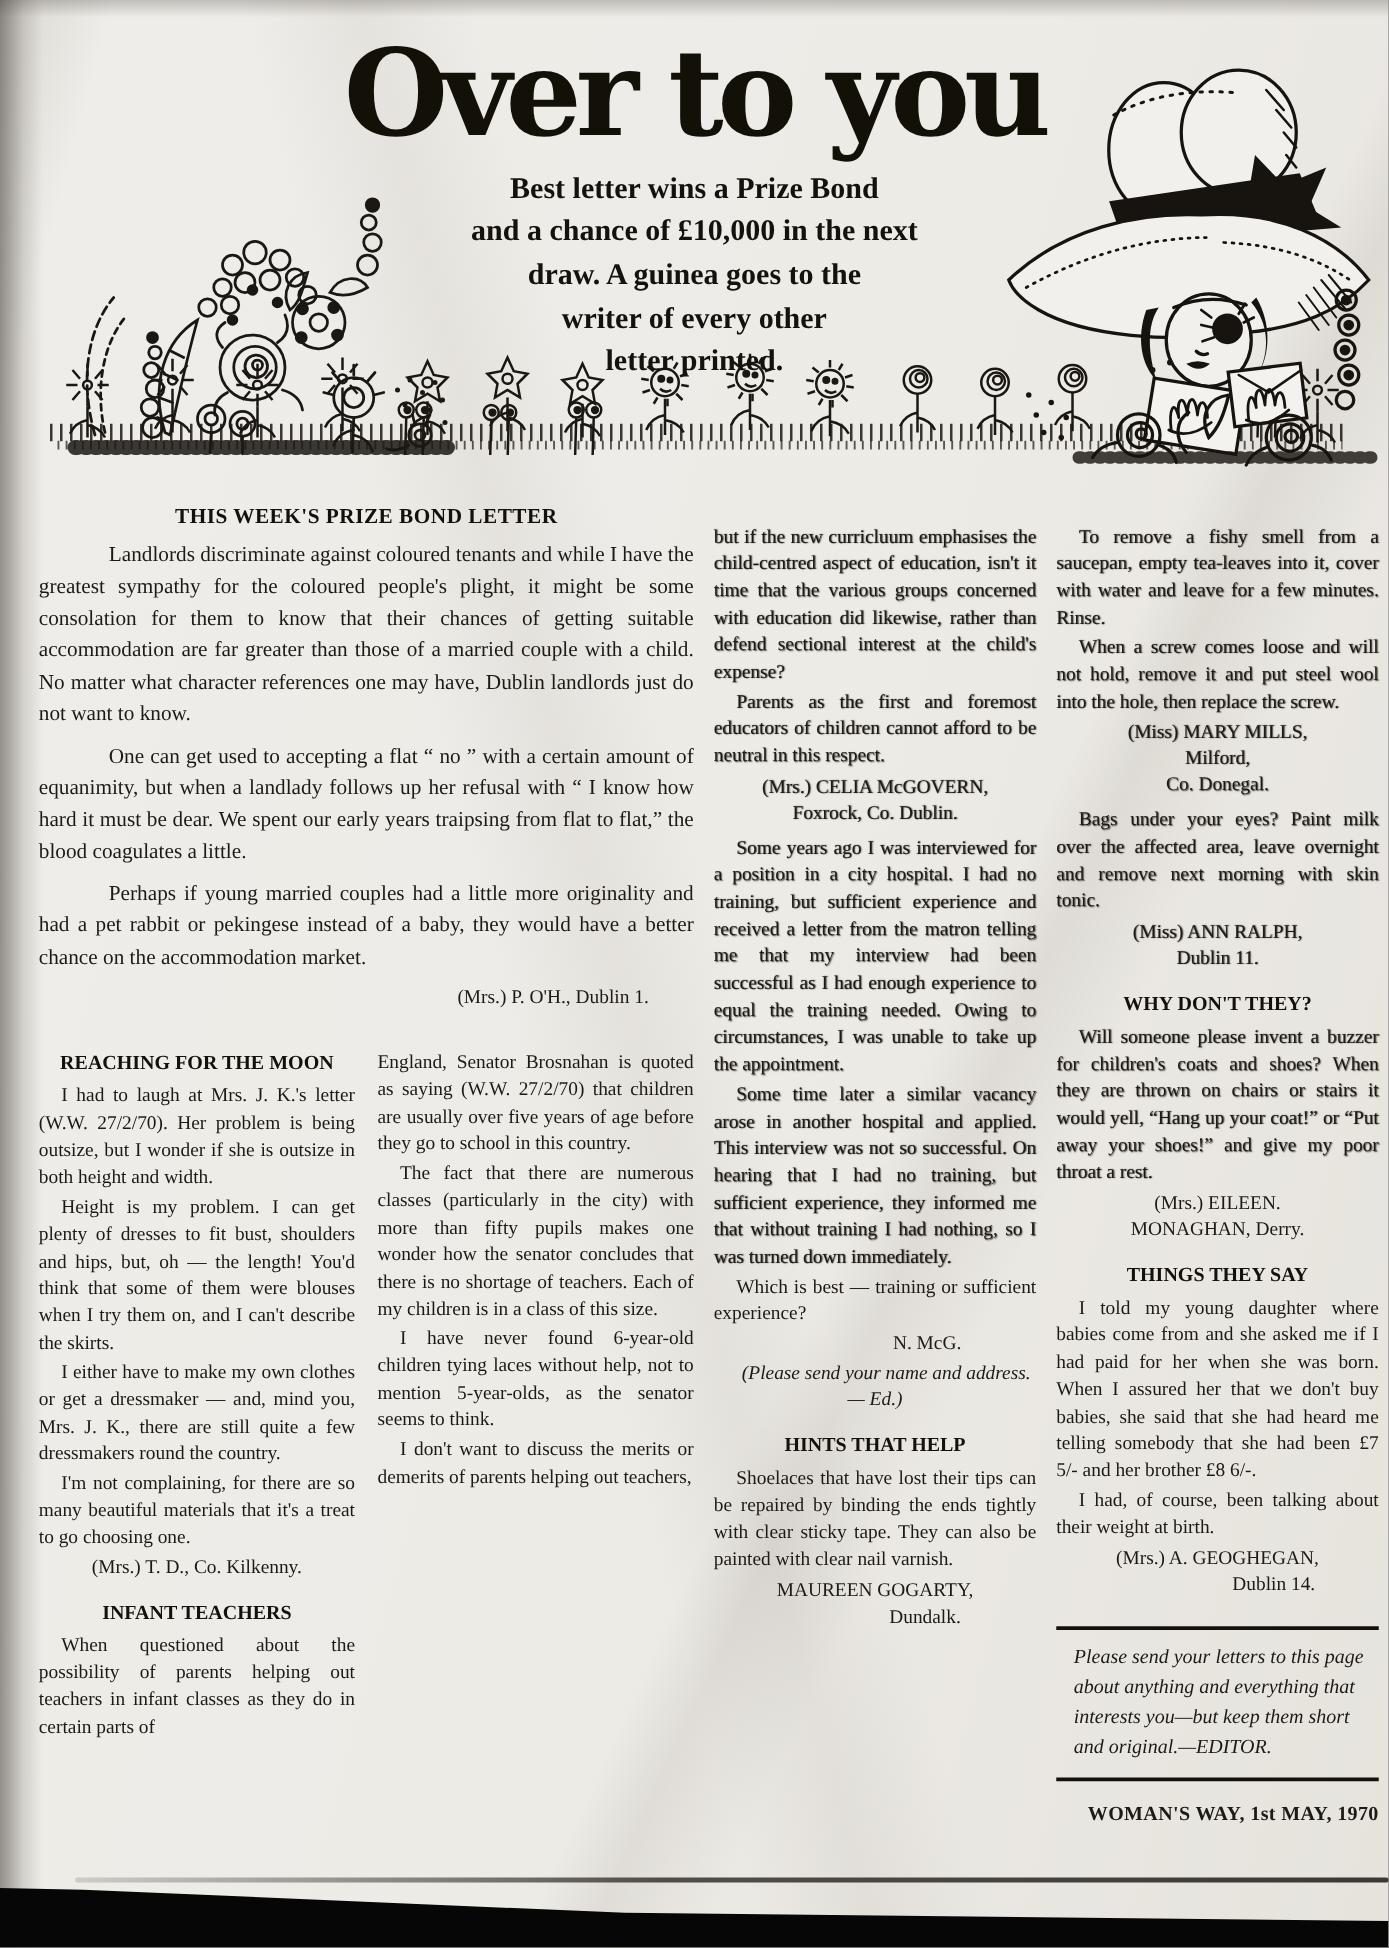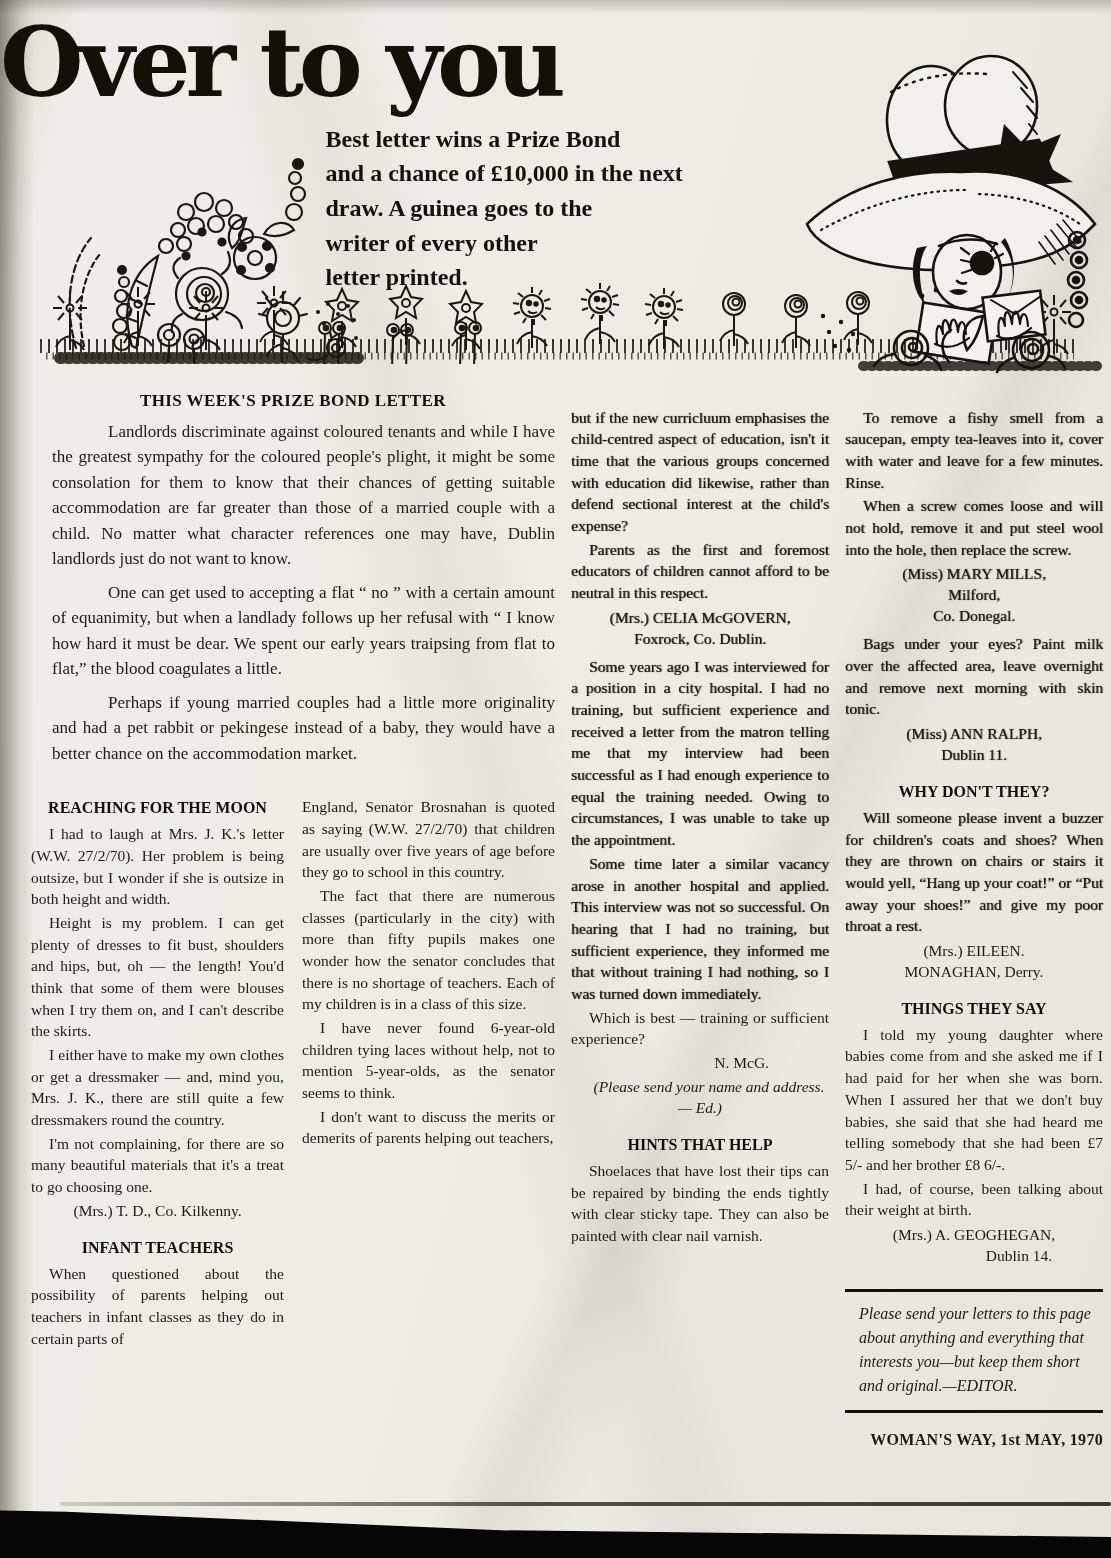--- a/index.html
+++ b/index.html
@@ -15,35 +15,35 @@
   }
   .edge-left { position:absolute; left:0; top:0; bottom:0; width:34px; pointer-events:none;
     background:linear-gradient(to right, rgba(55,50,44,0.50), rgba(55,50,44,0.15) 55%, rgba(55,50,44,0)); }
   .edge-top { position:absolute; left:0; top:0; right:0; height:14px; pointer-events:none;
     background:linear-gradient(to bottom, rgba(55,50,44,0.25), rgba(55,50,44,0)); }
   .tear { position:absolute; left:0; right:0; bottom:0; height:66px; background:#060606;
     clip-path:polygon(0 28%, 6% 30%, 45% 58%, 100% 68%, 100% 100%, 0 100%); }
   .tear-shadow { position:absolute; left:60px; right:0; bottom:52px; height:4px;
     background:linear-gradient(to right, rgba(30,25,20,0.15), rgba(30,25,20,0.75) 45%, rgba(30,25,20,0.85)); border-radius:2px; }
 
-  header { position:relative; z-index:3; padding-top:14px; }
+  header { position:relative; z-index:3; text-align:center; padding-top:26px; }
   .masthead { margin:0; font-family:"DejaVu Serif",serif; font-weight:700;
     font-size:96px; line-height:1.02; letter-spacing:-5px; color:#131008; }
   .subhead { margin:10px auto 16px; width:460px; font-weight:700; font-size:24px; line-height:1.44; color:#15120d; }
 
   .flower-cluster { position:absolute; left:36px; top:116px; width:332px; height:252px; z-index:1; }
   .flower-border  { position:absolute; left:34px; top:270px; width:1046px; height:94px; z-index:1; }
   .woman          { position:absolute; right:2px;  top:32px;  width:310px; height:344px; z-index:1; }
 
   main.columns { position:relative; z-index:3; display:grid;
     grid-template-columns:524px 258px 258px; column-gap:16px;
     margin:96px 28px 0 31px; }
   .coltext { font-size:15.5px; line-height:1.4; text-align:justify;margin-top:16px; }
   .coltext p { margin:0 0 2px; text-indent:18px; }
-  .lead { font-size:17px; line-height:1.5; text-align:justify;margin-left:21px; }
+  .lead { font-size:17px; line-height:1.5; text-align:justify; }
   .lead p { margin:0 0 8px; text-indent:56px; }
   h2.sec { font-size:17px; margin:0 0 8px; text-align:center; letter-spacing:0.4px; color:#14110c; }
   h3.sec { font-size:16px; margin:16px 0 5px; text-align:center; line-height:1.25; color:#14110c; }
   h3.first { margin-top:2px; }
   .sig { text-align:center; font-size:15.5px; margin:4px 0 6px; text-indent:0 !important; }
   .sig div { line-height:1.35; }
   .sig-right { text-align:right; padding-right:36px; }
   .two-col { display:grid; grid-template-columns:1fr 1fr; column-gap:18px; margin-top:14px; }
   .note { font-style:italic; text-align:center; margin:10px 0 4px; line-height:1.4; }
   .smudge { text-shadow:0.7px 0.4px 1px rgba(48,42,35,0.85); }
@@ -277,20 +277,21 @@
   </header>
 
   <main class="columns">
 
     <section>
       <h2 class="sec">THIS WEEK'S PRIZE BOND LETTER</h2>
       <div class="lead">
         <p>Landlords discriminate against coloured tenants and while I have the greatest sympathy for the coloured people's plight, it might be some consolation for them to know that their chances of getting suitable accommodation are far greater than those of a married couple with a child. No matter what character references one may have, Dublin landlords just do not want to know.</p>
         <p>One can get used to accepting a flat “ no ” with a certain amount of equanimity, but when a landlady follows up her refusal with “ I know how hard it must be dear. We spent our early years traipsing from flat to flat,” the blood coagulates a little.</p>
         <p>Perhaps if young married couples had a little more originality and had a pet rabbit or pekingese instead of a baby, they would have a better chance on the accommodation market.</p>
+        <p class="sig sig-right">(Mrs.) P. O'H., Dublin 1.</p>
       </div>
 
       <div class="two-col">
         <div class="coltext">
           <h3 class="sec first">REACHING FOR THE MOON</h3>
           <p>I had to laugh at Mrs. J. K.'s letter (W.W. 27/2/70). Her problem is being outsize, but I wonder if she is outsize in both height and width.</p>
           <p>Height is my problem. I can get plenty of dresses to fit bust, shoulders and hips, but, oh — the length! You'd think that some of them were blouses when I try them on, and I can't describe the skirts.</p>
           <p>I either have to make my own clothes or get a dressmaker — and, mind you, Mrs. J. K., there are still quite a few dressmakers round the country.</p>
           <p>I'm not complaining, for there are so many beautiful materials that it's a treat to go choosing one.</p>
           <p class="sig">(Mrs.) T. D., Co. Kilkenny.</p>
@@ -313,20 +314,24 @@
         <div>(Mrs.) CELIA McGOVERN,</div>
         <div>Foxrock, Co. Dublin.</div>
       </div>
       <p class="smudge">Some years ago I was interviewed for a position in a city hospital. I had no training, but sufficient experience and received a letter from the matron telling me that my interview had been successful as I had enough experience to equal the training needed. Owing to circumstances, I was unable to take up the appointment.</p>
       <p class="smudge">Some time later a similar vacancy arose in another hospital and applied. This interview was not so successful. On hearing that I had no training, but sufficient experience, they informed me that without training I had nothing, so I was turned down immediately.</p>
       <p>Which is best — training or sufficient experience?</p>
       <p class="sig sig-right" style="padding-right:60px">N. McG.</p>
       <p class="note">(Please send your name and address. — Ed.)</p>
       <h3 class="sec">HINTS THAT HELP</h3>
       <p>Shoelaces that have lost their tips can be repaired by binding the ends tightly with clear sticky tape. They can also be painted with clear nail varnish.</p>
+      <div class="sig">
+        <div>MAUREEN GOGARTY,</div>
+        <div style="padding-left:80px">Dundalk.</div>
+      </div>
     </section>
 
     <section class="coltext">
       <p class="smudge">To remove a fishy smell from a saucepan, empty tea-leaves into it, cover with water and leave for a few minutes. Rinse.</p>
       <p class="smudge">When a screw comes loose and will not hold, remove it and put steel wool into the hole, then replace the screw.</p>
       <div class="sig smudge">
         <div>(Miss) MARY MILLS,</div>
         <div>Milford,</div>
         <div>Co. Donegal.</div>
       </div>

